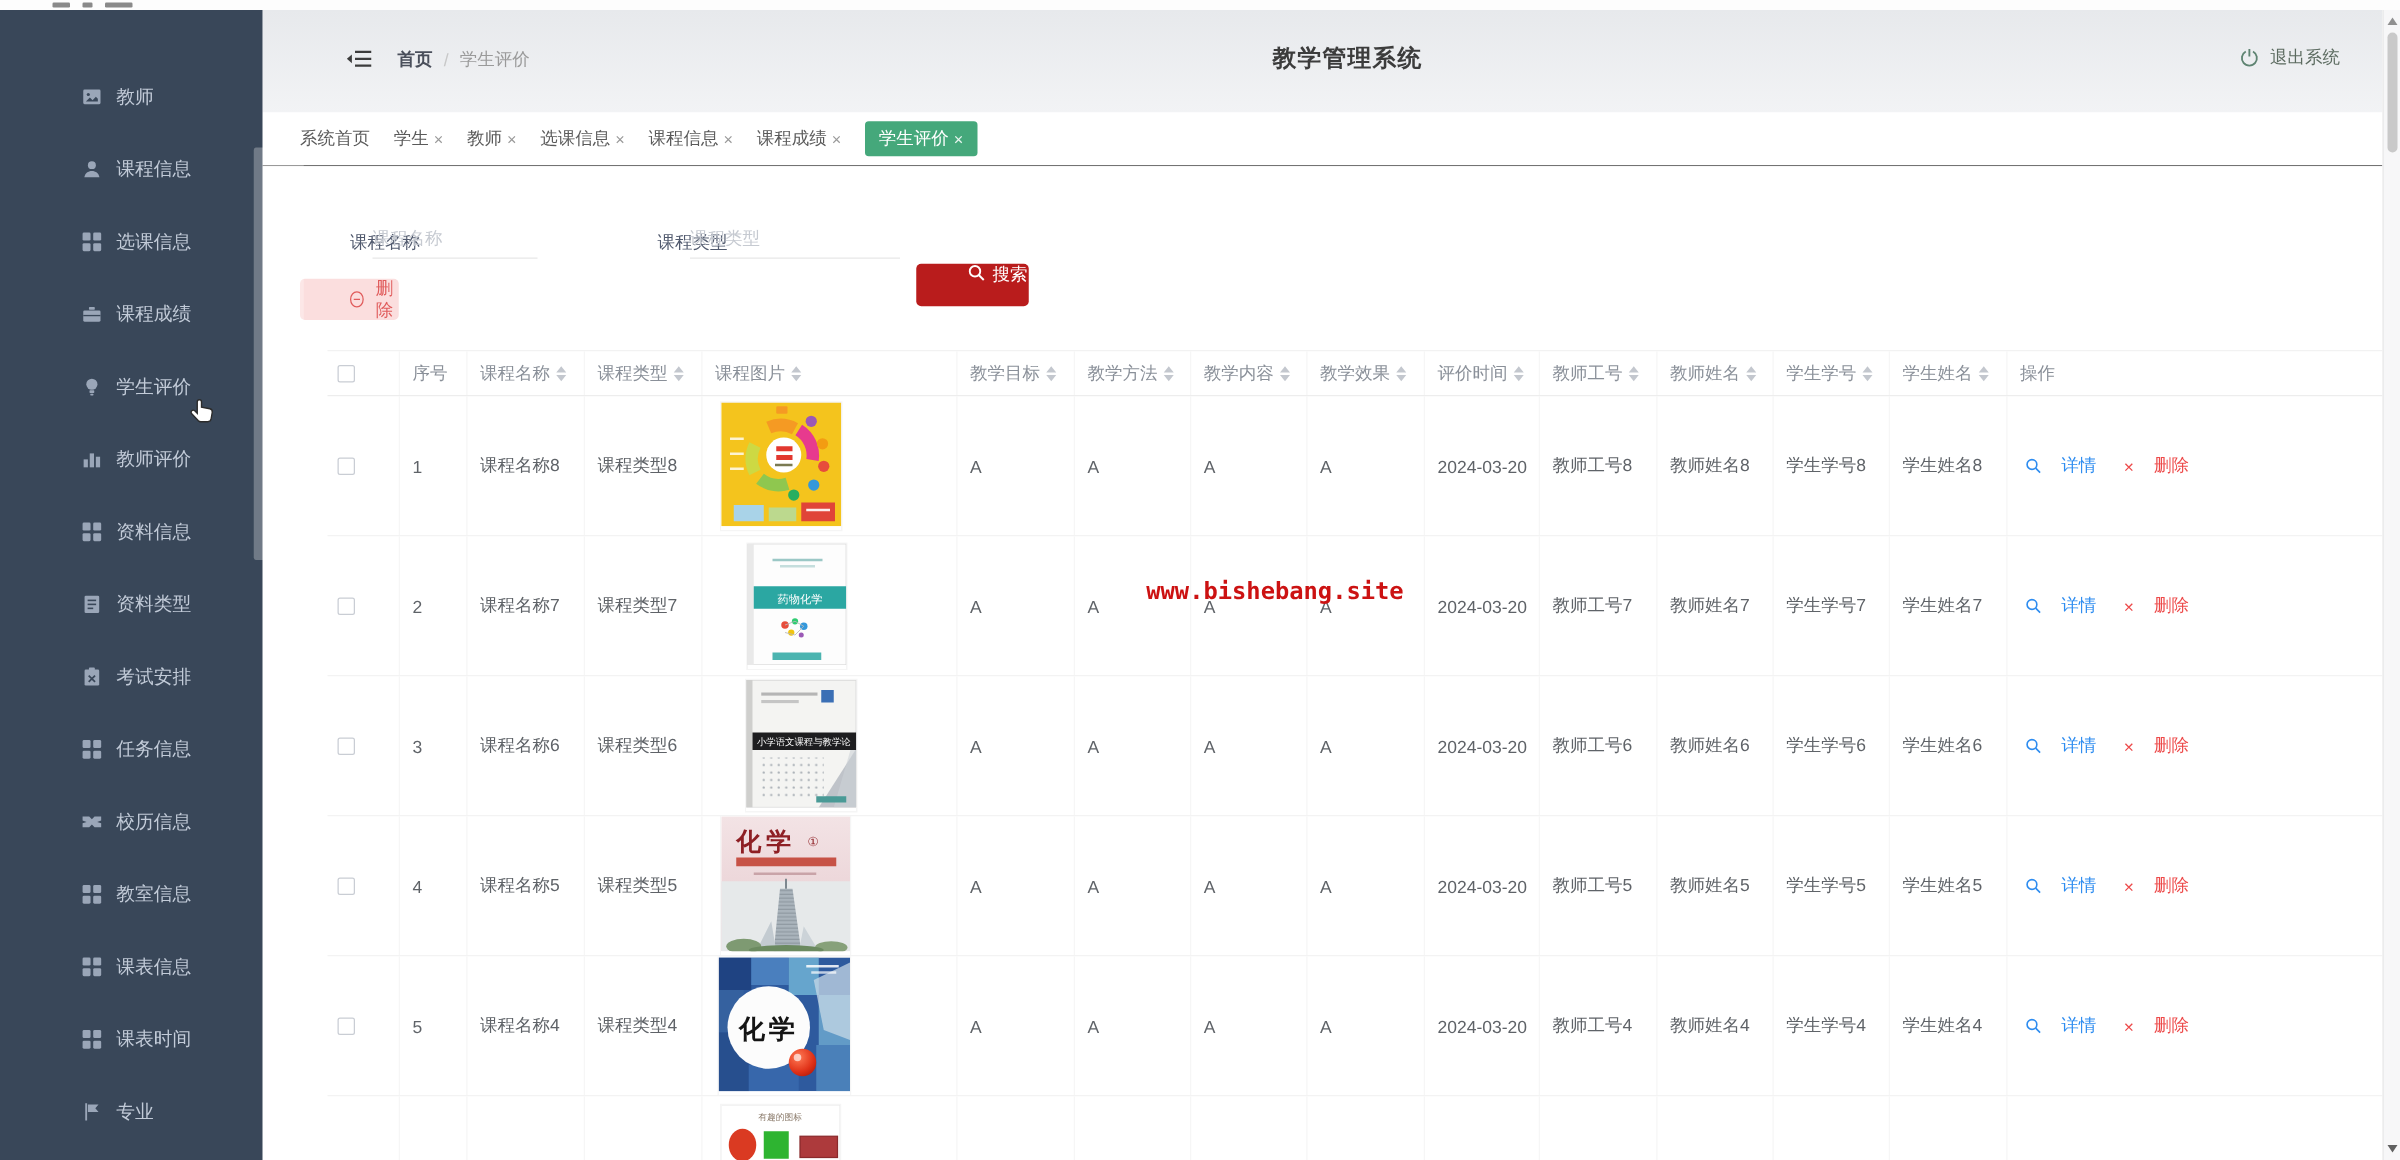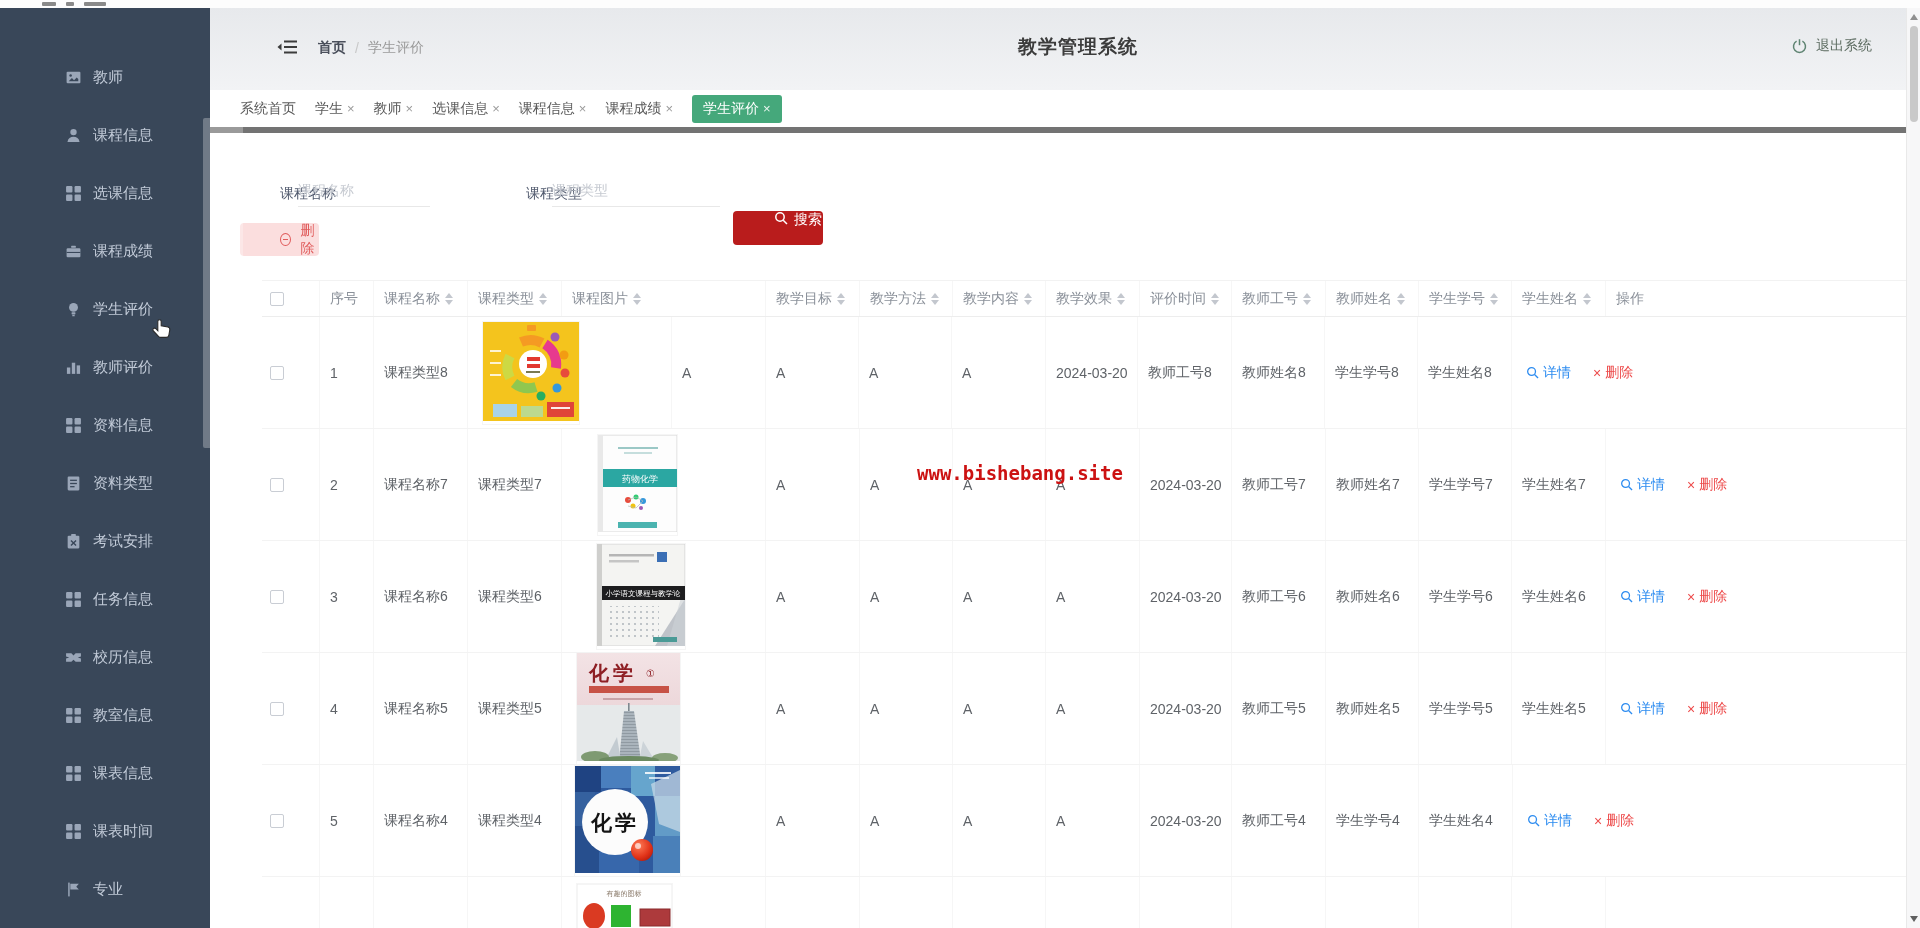--- a/index.html
+++ b/index.html
@@ -27,21 +27,21 @@
   #breadcrumb { left:68px; top:31px; font-size:14px; display:flex; align-items:center; }
   .bc-home { color:#4a4f5b; font-weight:bold; }
   .bc-sep { color:#c8c8c8; margin:0 9px; }
   .bc-cur { color:#9a9a9a; }
   #page-title { left:0; top:26px; width:1696px; text-align:center; font-size:19px; color:#3c3c3c; font-weight:bold; letter-spacing:1px; }
   #logout { right:34px; top:29px; display:flex; align-items:center; cursor:pointer; }
   #logout .p-icon { width:17px; height:17px; margin-right:8px; }
   #logout .p-label { font-size:14px; color:#5c6b60; }
 
   
-  #tabbar { left:210px; top:90px; width:1696px; height:43px; background:#fff; border-bottom:6px solid #737373;
+  #tabbar { left:210px; top:90px; width:1696px; height:43px; background:#fff; border-bottom:1px solid #737373;
     display:flex; align-items:center; padding-left:30px; }
   .tab { font-size:14px; color:#5a5a5a; margin-right:19px; display:inline-flex; align-items:center; cursor:pointer; white-space:nowrap; }
   .tab .tab-close { color:#9a9a9a; font-size:13px; margin-left:4px; }
   .tab.active { background:#45a87b; color:#fff; padding:5px 11px; border-radius:3px; }
   .tab.active .tab-close { color:#eaf6f0; }
 
   
   #main { left:210px; top:133px; width:1696px; height:795px; background:#fff; overflow:hidden; }
 
   
@@ -76,21 +76,21 @@
   .td { font-size:14px; color:#5f6368; }
   .c0{width:58px;} .c1{width:54px;} .c2{width:94px;} .c3{width:94px;} .c4{width:204px;}
   .c5{width:94px;} .c6{width:93px;} .c7{width:93px;text-align:center;} .c8{width:94px;} .c9{width:92px;}
   .c10{width:94px;} .c11{width:93px;} .c12{width:93px;} .c13{width:94px;} .c14{width:314px; border-right:none;}
   .c0 { padding-left:8px; }
   .checkbox { width:14px; height:14px; border:1px solid #c9cdd4; border-radius:2px; background:#fff; cursor:pointer; }
   .sort { display:inline-flex; flex-direction:column; margin-left:5px; }
   .sort i { display:block; width:0; height:0; border-left:4px solid transparent; border-right:4px solid transparent; }
   .sort .up { border-bottom:5px solid #c3c7ce; margin-bottom:2px; }
   .sort .dn { border-top:5px solid #c3c7ce; }
-  .ops a { text-decoration:none; display:inline-flex; align-items:center; cursor:pointer; }
+  .ops a { text-decoration:none; display:inline-flex; align-items:center; cursor:pointer;gap:12px; }
   .op-detail { color:#2d8cf0; margin-left:4px; margin-right:22px; }
   .op-detail svg { margin-right:4px; }
   .op-del { color:#ed4a4a; }
   .op-del .x { margin-right:4px; font-size:14px; }
 
   .cover { flex:0 0 auto; box-shadow:0 0 0 1px rgba(0,0,0,.04); }
   .cov1 { margin-left:5px; }  .cov2 { margin-left:26px; } .cov3 { margin-left:25px; }
   .cov4 { margin-left:5px; }  .cov5 { margin-left:3px; }  .cov6 { margin-left:5px; height:44px; overflow:hidden; }
 
   
@@ -442,20 +442,21 @@
       <div class="th c14">
           <span>操作</span>
         </div>
     </div>
 
     <div class="tr row">
       <div class="td c0">
           <span class="checkbox"></span>
         </div>
       <div class="td c1">1</div>
+      <div class="td c2">课程名称8</div>
       <div class="td c3">课程类型8</div>
       <div class="td c4">
         <span class="cover cov1">
           <svg width="96" height="99" viewBox="0 0 96 99">
             <rect width="96" height="99" fill="#f4c41d"></rect>
             <rect x="44" y="3" width="9" height="6" rx="1" fill="#f59a23"></rect>
             <g fill="none" stroke-width="10">
               <path d="M62 22 A24 24 0 0 1 73 46" stroke="#e73a8e"></path>
               <path d="M38 20 A24 24 0 0 1 59 21" stroke="#f59a23"></path>
               <path d="M27 56 A24 24 0 0 1 27 34" stroke="#cdd943"></path>
@@ -702,20 +703,21 @@
             <circle cx="63" cy="80" r="3" fill="#ffffff" opacity=".65"></circle>
           </svg>
         </span>
       </div>
       <div class="td c5">A</div>
       <div class="td c6">A</div>
       <div class="td c7">A</div>
       <div class="td c8">A</div>
       <div class="td c9">2024-03-20</div>
       <div class="td c10">教师工号4</div>
+      <div class="td c11">教师姓名4</div>
       <div class="td c12">学生学号4</div>
       <div class="td c13">学生姓名4</div>
       <div class="td c14 ops">
         <a class="op-detail">
             <svg width="13" height="13" viewBox="0 0 14 14">
               <circle cx="6" cy="6" r="4.2" fill="none" stroke="#2d8cf0" stroke-width="1.4"></circle>
               <path d="M9.2 9.2L13 13" stroke="#2d8cf0" stroke-width="1.4"></path>
             </svg>
             <span>详情</span>
           </a>

